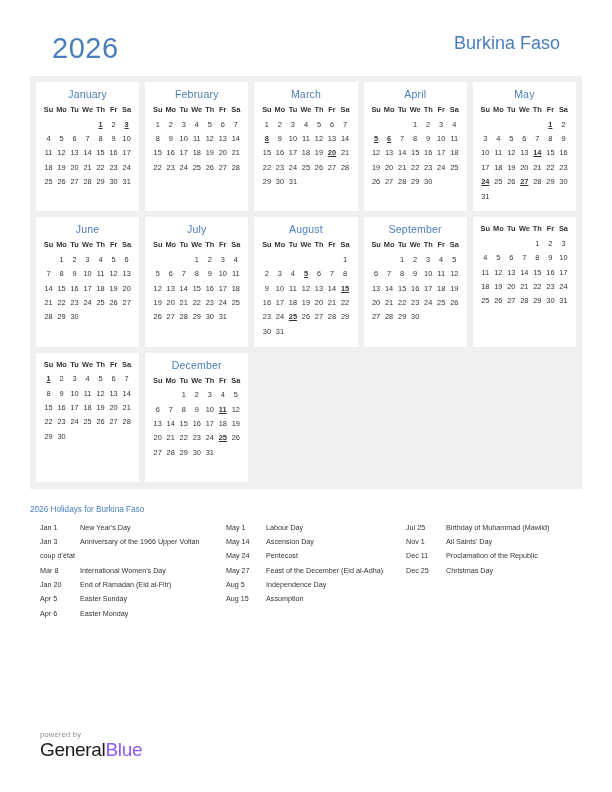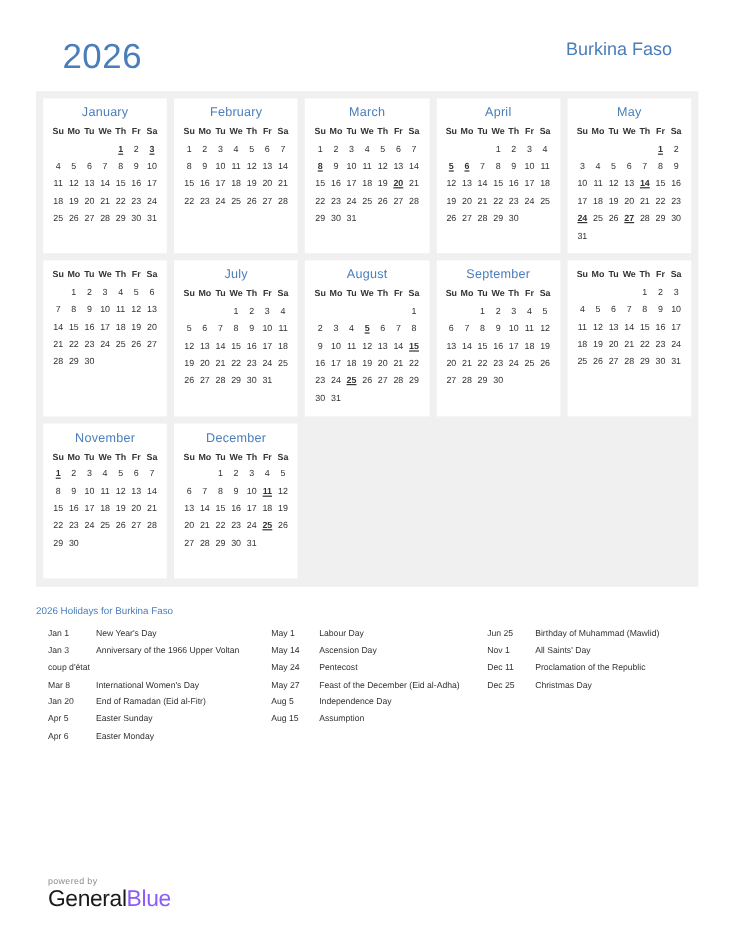--- a/index.html
+++ b/index.html
@@ -26,21 +26,21 @@
     box-sizing: border-box;
   }
   .year-title {
     font-size: 29px;
     color: #4a7ebb;
     font-weight: 400;
     letter-spacing: 0.5px;
     line-height: 1;
   }
   .country-title {
-    font-size: 15px;
+    font-size: 18px;
     color: #4a7ebb;
     font-weight: 400;
     line-height: 1;
     padding-bottom: 4px;
   }
 
   
   .calendar-band {
     margin: 13px 30px 0 30px;
     background: #f0f0f0;
@@ -507,20 +507,21 @@
             <td class="empty">&nbsp;</td>
             <td class="empty">&nbsp;</td>
             <td class="empty">&nbsp;</td>
             <td class="empty">&nbsp;</td>
             <td class="empty">&nbsp;</td>
           </tr>
         </tbody>
       </table>
     </div>
     <div class="month-card">
+      <div class="month-name">June</div>
       <table class="month-table">
         <thead>
           <tr>
             <th>Su</th>
             <th>Mo</th>
             <th>Tu</th>
             <th>We</th>
             <th>Th</th>
             <th>Fr</th>
             <th>Sa</th>
@@ -865,21 +866,20 @@
             <td class="empty">&nbsp;</td>
             <td class="empty">&nbsp;</td>
             <td class="empty">&nbsp;</td>
             <td class="empty">&nbsp;</td>
             <td class="empty">&nbsp;</td>
           </tr>
         </tbody>
       </table>
     </div>
     <div class="month-card">
-      <div class="month-name">November</div>
       <table class="month-table">
         <thead>
           <tr>
             <th>Su</th>
             <th>Mo</th>
             <th>Tu</th>
             <th>We</th>
             <th>Th</th>
             <th>Fr</th>
             <th>Sa</th>
@@ -1071,21 +1071,21 @@
           <span class="holiday-date">Aug 5</span>
           <span class="holiday-name">Independence Day</span>
         </div>
         <div class="holiday-row">
           <span class="holiday-date">Aug 15</span>
           <span class="holiday-name">Assumption</span>
         </div>
       </div>
       <div class="holiday-col">
         <div class="holiday-row">
-          <span class="holiday-date">Jun 25</span>
+          <span class="holiday-date">Jul 25</span>
           <span class="holiday-name">Birthday of Muhammad (Mawlid)</span>
         </div>
         <div class="holiday-row">
           <span class="holiday-date">Nov 1</span>
           <span class="holiday-name">All Saints' Day</span>
         </div>
         <div class="holiday-row">
           <span class="holiday-date">Dec 11</span>
           <span class="holiday-name">Proclamation of the Republic</span>
         </div>

